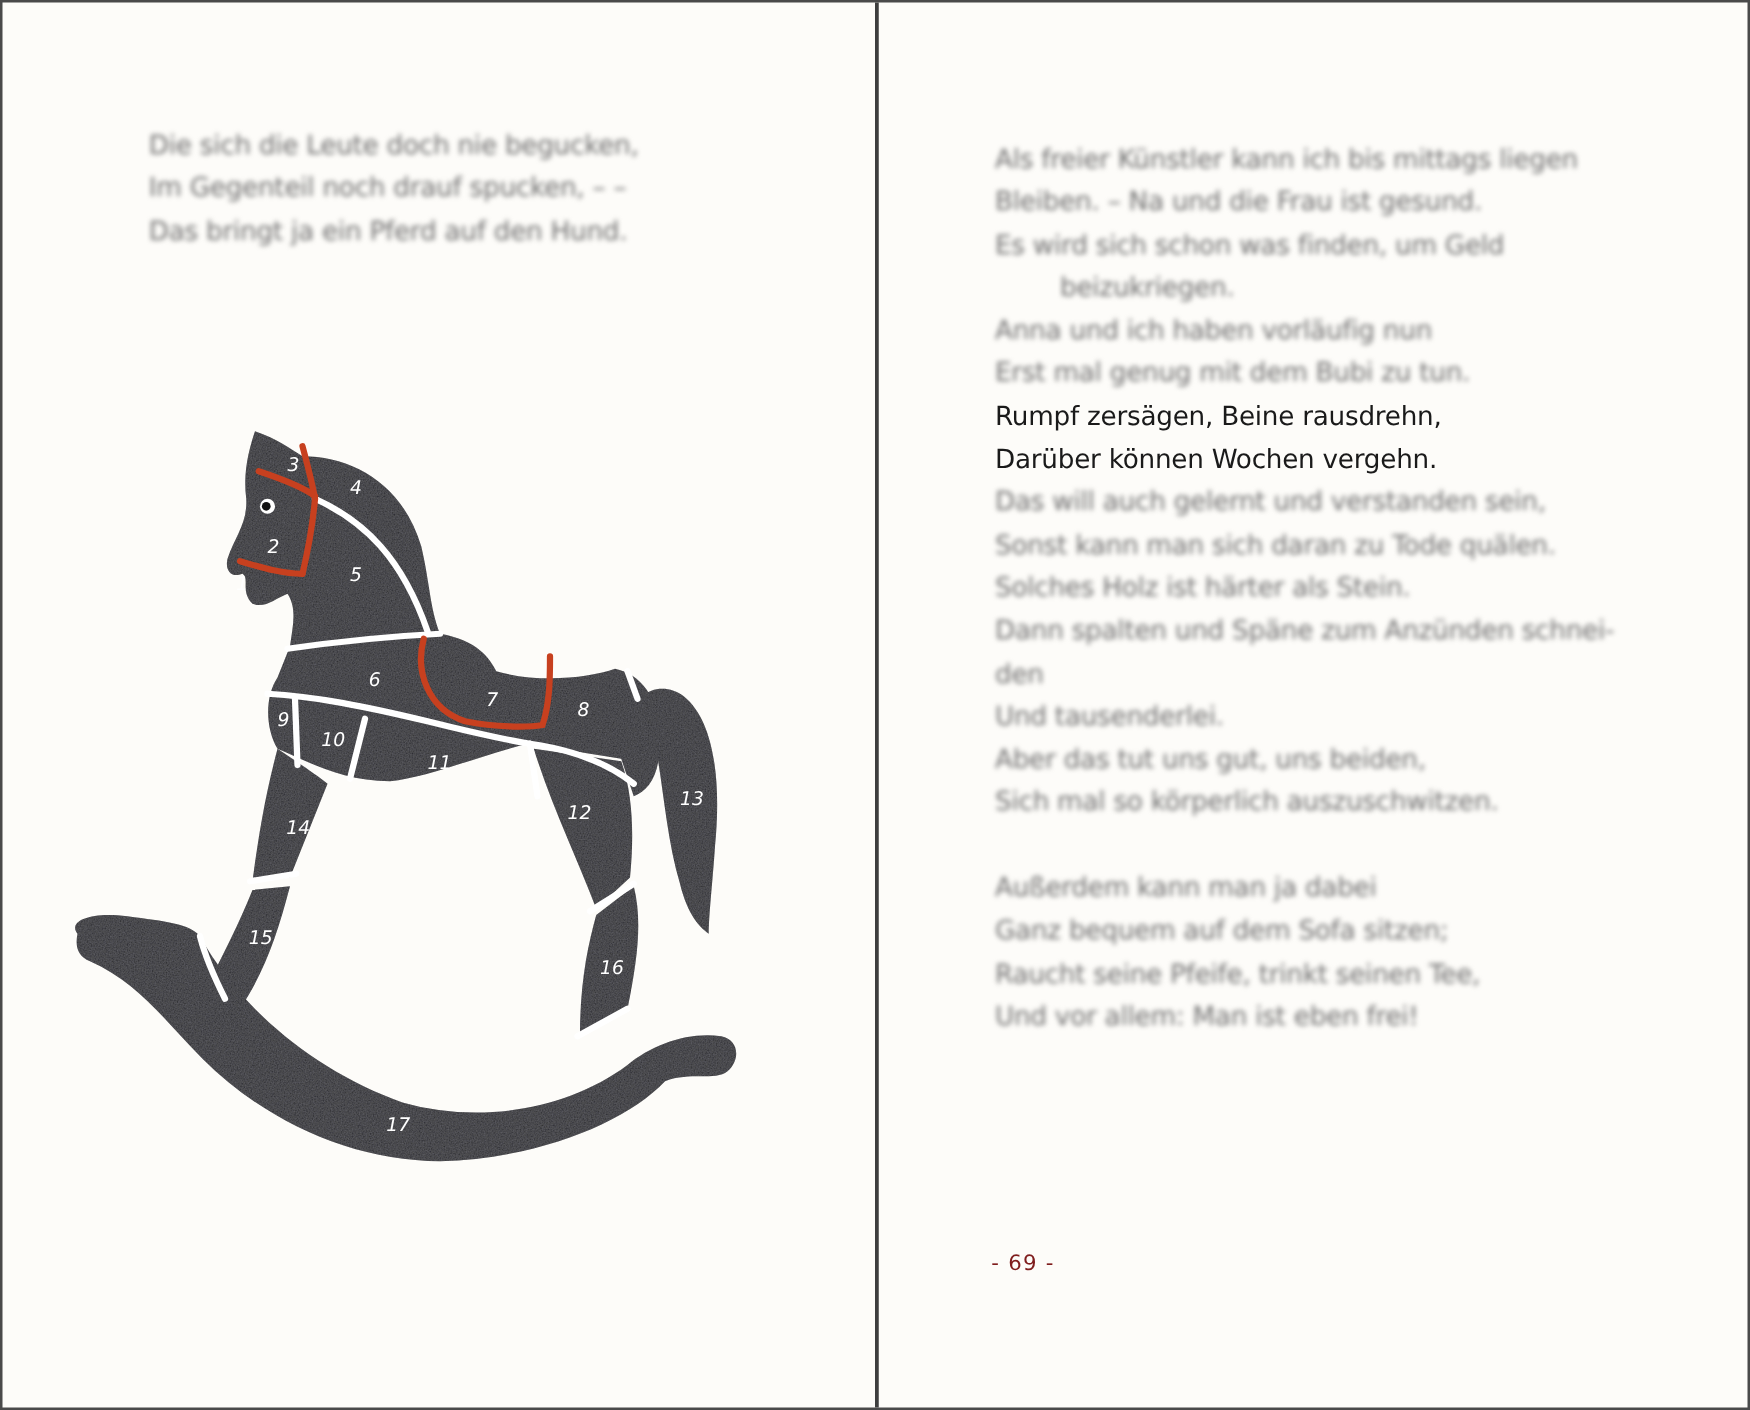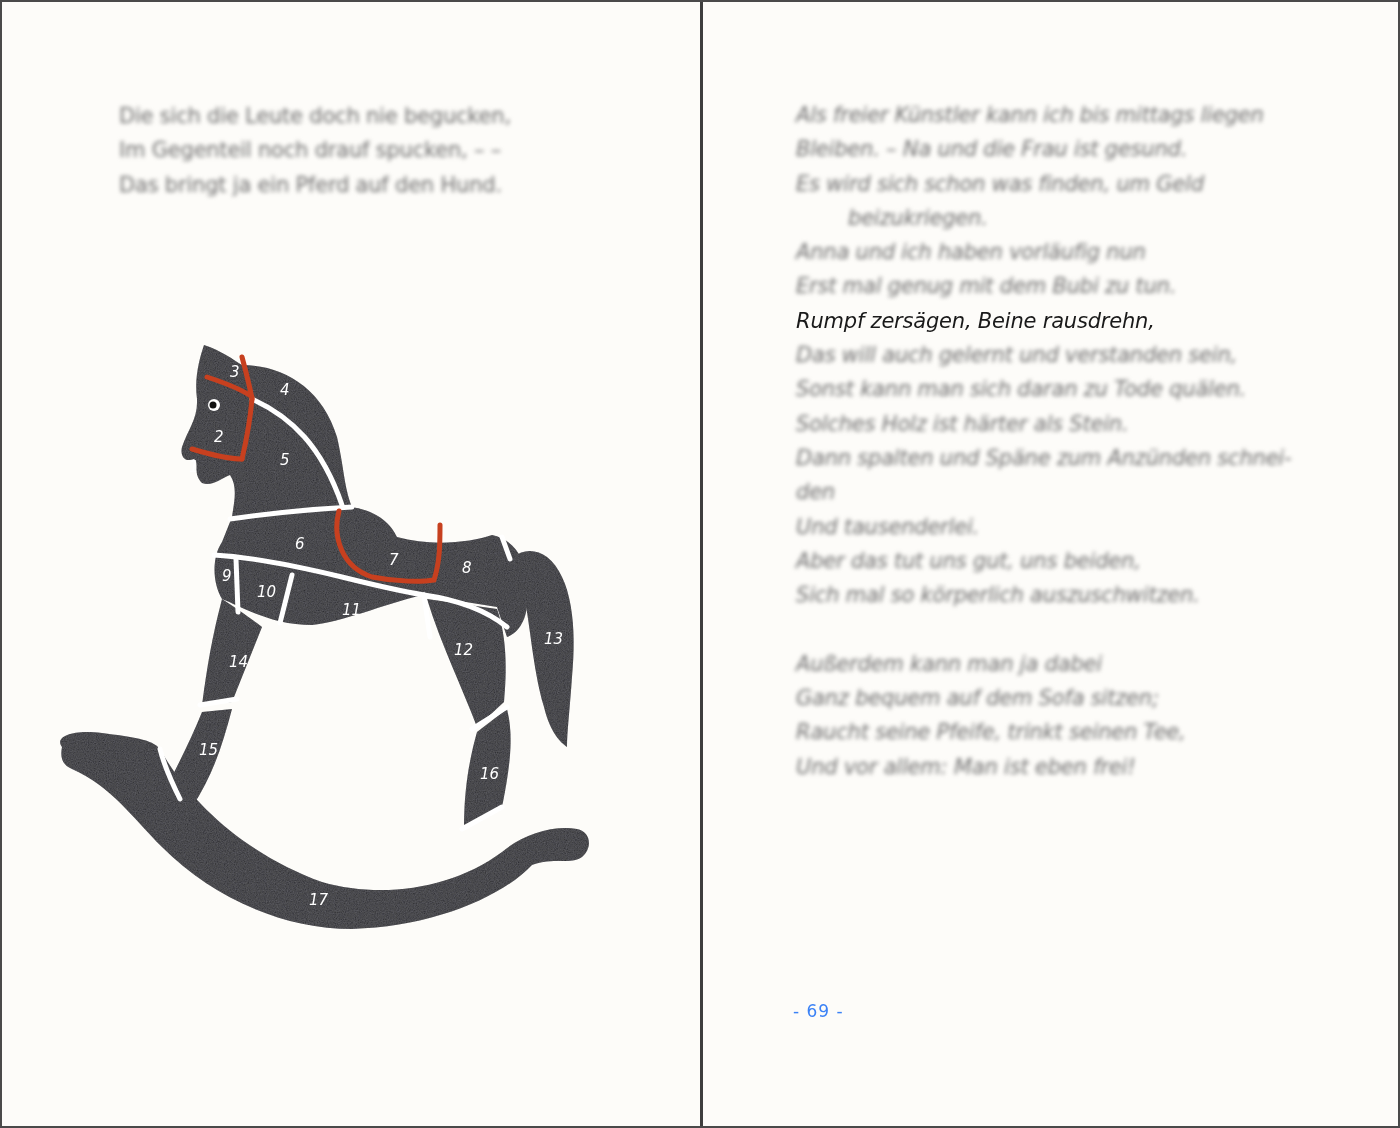--- a/index.html
+++ b/index.html
@@ -30,24 +30,24 @@
       font-size: 21px;
       line-height: 34.3px;
       color: #1a1a1a;
       letter-spacing: -0.2px;
     }
     .verse .line { display: block; white-space: nowrap; }
     .verse .line.blur { color: #6e6e6e; filter: blur(2.2px); }
     .verse .line.indent { padding-left: 52px; }
     .verse .gap { display: block; height: 34.3px; }
     .left-verse { left: 117px; top: 97px; }
-    .right-verse { left: 92px; top: 96px; font-style: italic; }
+    .right-verse { left: 92px; top: 108px; }
     .page-number {
       position: absolute; left: 89px; top: 999px;
-      font-size: 17px; color: #3b82f6; letter-spacing: 1px;
+      font-size: 17px; color: #7f1d1d; letter-spacing: 1px;
     }
     .illustration { position: absolute; left: 50px; top: 335px; }
   </style>
 </head>
 <body>
 
 <div class="spread">
 
   <div class="page page-left">
     <div class="verse left-verse">
@@ -141,20 +141,21 @@
 
   <div class="page page-right">
     <div class="verse right-verse">
       <span class="line blur">Als freier Künstler kann ich bis mittags liegen</span>
       <span class="line blur">Bleiben. – Na und die Frau ist gesund.</span>
       <span class="line blur">Es wird sich schon was finden, um Geld</span>
       <span class="line blur indent">beizukriegen.</span>
       <span class="line blur">Anna und ich haben vorläufig nun</span>
       <span class="line blur">Erst mal genug mit dem Bubi zu tun.</span>
       <span class="line">Rumpf zersägen, Beine rausdrehn,</span>
+      <span class="line">Darüber können Wochen vergehn.</span>
       <span class="line blur">Das will auch gelernt und verstanden sein,</span>
       <span class="line blur">Sonst kann man sich daran zu Tode quälen.</span>
       <span class="line blur">Solches Holz ist härter als Stein.</span>
       <span class="line blur">Dann spalten und Späne zum Anzünden schnei-</span>
       <span class="line blur">den</span>
       <span class="line blur">Und tausenderlei.</span>
       <span class="line blur">Aber das tut uns gut, uns beiden,</span>
       <span class="line blur">Sich mal so körperlich auszuschwitzen.</span>
       <span class="gap"></span>
       <span class="line blur">Außerdem kann man ja dabei</span>

